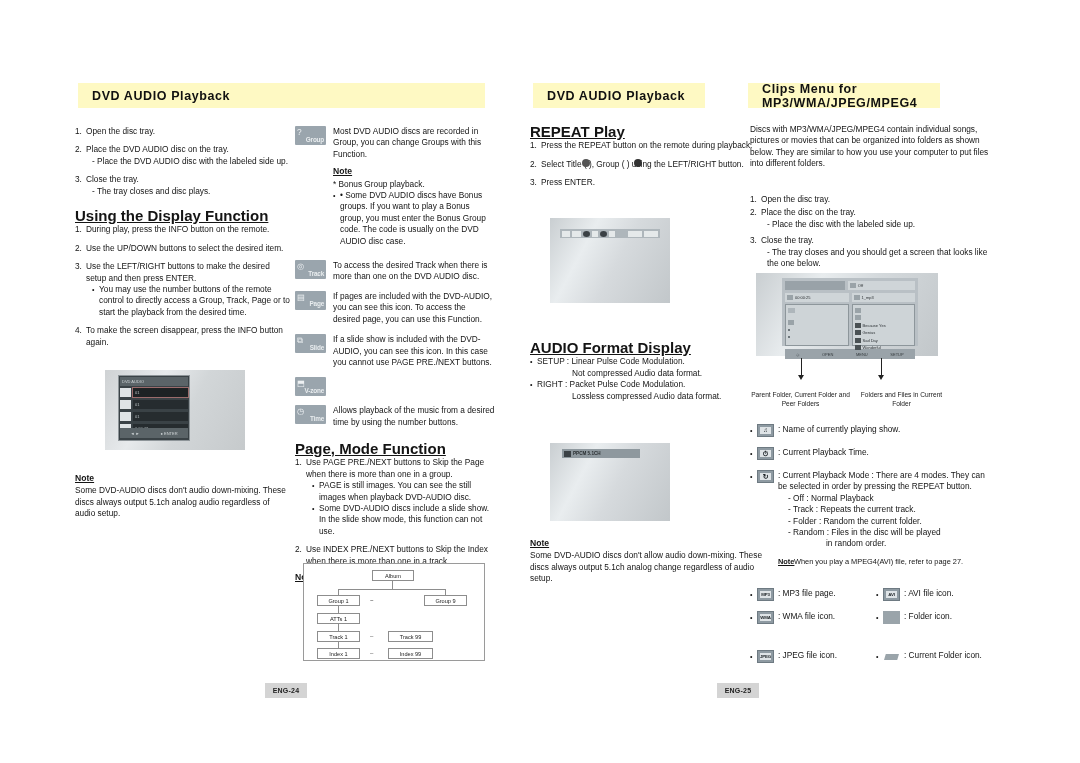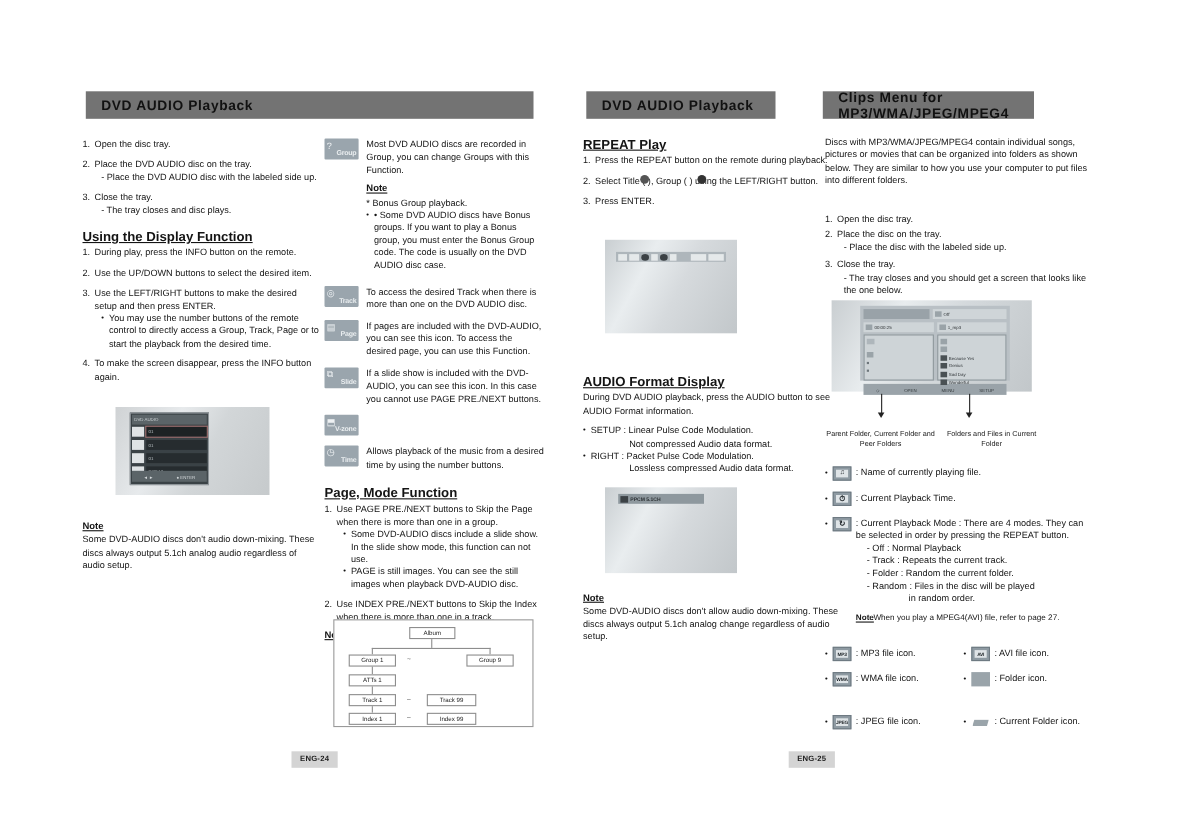--- a/index.html
+++ b/index.html
@@ -19,21 +19,21 @@
 
   
   .col { position: absolute; top: 0; height: 763px; }
   #col-left   { left: 75px;  width: 420px; }
   #col-mid    { left: 530px; width: 250px; }
   #col-right  { left: 750px; width: 250px; }
 
   
   .hdr-bar {
     position: absolute;
-    background: #737373;
+    background: #fef9c3;
     height: 25px;
     display: flex;
     align-items: center;
     padding-left: 14px;
   }
   .hdr-bar .hdr-text {
     font-size: 12.5px;
     font-weight: bold;
     letter-spacing: 0.6px;
     color: #111;
@@ -42,21 +42,21 @@
   #hdr-mid   { left: 533px; top: 83px; width: 172px; }
   #hdr-right { left: 748px; top: 83px; width: 192px; }
 
   
   .txt {
     font-size: 8.3px;
     line-height: 11.4px;
     color: #141414;
   }
   .sub-title {
-    font-size: 12px;
+    font-size: 15px;
     font-weight: bold;
     text-decoration: underline;
     margin-bottom: 3px;
     display: block;
   }
   .note-title {
     font-size: 8.6px;
     font-weight: bold;
     text-decoration: underline;
     display: block;
@@ -448,22 +448,22 @@
         </div>
       </div>
     </div>
 
     <div id="page-index-fn" class="txt">
       <span class="sub-title">Page, Mode Function</span>
       <ol class="num">
         <li class="numbered">
           <span class="n">1.</span>
           <span>Use PAGE PRE./NEXT buttons to Skip the Page when there is more than one in a group.</span>
+          <span class="bullet-line" style="margin-left:6px">PAGE is still images. You can see the still images when playback DVD-AUDIO disc.</span>
           <span class="bullet-line" style="margin-left:6px">Some DVD-AUDIO discs include a slide show. In the slide show mode, this function can not use.</span>
-          <span class="bullet-line" style="margin-left:6px">PAGE is still images. You can see the still images when playback DVD-AUDIO disc.</span>
         </li>
         <li class="numbered">
           <span class="n">2.</span>
           <span>Use INDEX PRE./NEXT buttons to Skip the Index when there is more than one in a track.</span>
         </li>
       </ol>
       <div style="position:relative;padding-left:27px;margin-top:-2px">
         <span class="note-title" style="position:absolute;left:0;top:0">Note</span>
         <span>Depending on a disc, this function may not work.</span>
       </div>
@@ -523,21 +523,20 @@
         <div class="tv-cell dark" style="width:7px;border-radius:50%"></div>
         <div class="tv-cell" style="width:6px"></div>
         <div style="flex:1"></div>
         <div class="tv-cell" style="width:14px"></div>
         <div class="tv-cell" style="width:14px"></div>
       </div>
     </div>
 
     <div id="audio-format" class="txt">
       <span class="sub-title">AUDIO Format Display</span>
-      <span style="display:block;margin-bottom:7px">During DVD AUDIO playback, press the AUDIO button to see AUDIO Format information.</span>
       <span class="bullet-line">
         <span>SETUP</span>
         :
         <span>Linear Pulse Code Modulation.</span>
         <span style="display:block;padding-left:35px">Not compressed Audio data format.</span>
       </span>
       <span class="bullet-line">
         <span>RIGHT</span>
         :
         <span>Packet Pulse Code Modulation.</span>
@@ -667,21 +666,21 @@
         <div class="cap-txt" style="width:101px">Folders and Files in Current Folder</div>
       </div>
     </div>
 
     <div id="legend-1" class="txt">
       <div class="leg-row">
         <div class="leg-bullet">•</div>
         <div class="leg-icon">
           <div class="lbl" style="font-size:6px">♫</div>
         </div>
-        <div class="leg-text">: Name of currently playing file.</div>
+        <div class="leg-text">: Name of currently playing show.</div>
       </div>
       <div class="leg-row">
         <div class="leg-bullet">•</div>
         <div class="leg-icon">
           <div class="lbl" style="font-size:7px">⏱</div>
         </div>
         <div class="leg-text">: Current Playback Time.</div>
       </div>
       <div class="leg-row">
         <div class="leg-bullet">•</div>
@@ -704,21 +703,21 @@
     </div>
 
     <div id="legend-2" class="txt">
       <div class="leg-grid" style="margin-bottom:10px">
         <div class="cellA">
           <div class="leg-row" style="margin-bottom:0">
             <div class="leg-bullet">•</div>
             <div class="leg-icon">
               <div class="lbl">MP3</div>
             </div>
-            <div class="leg-text">: MP3 file icon.</div>
+            <div class="leg-text">: MP3 file page.</div>
           </div>
         </div>
         <div class="cellB">
           <div class="leg-row" style="margin-bottom:0">
             <div class="leg-bullet">•</div>
             <div class="leg-icon">
               <div class="lbl">AVI</div>
             </div>
             <div class="leg-text">: AVI file icon.</div>
           </div>

